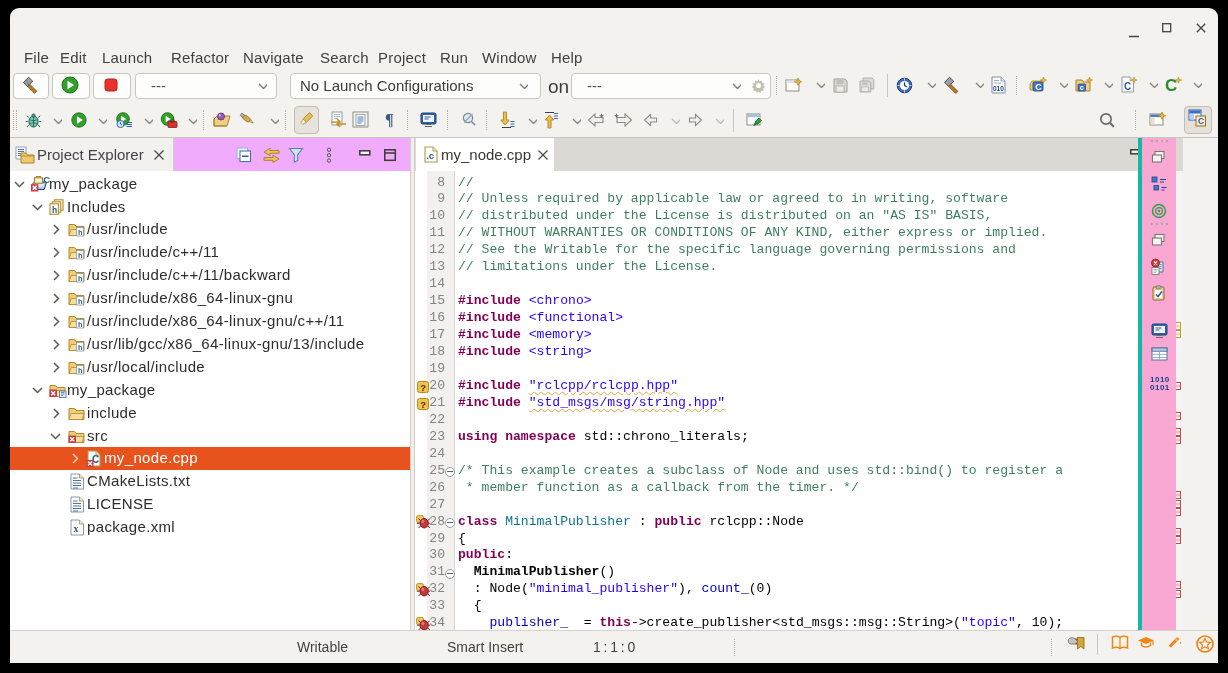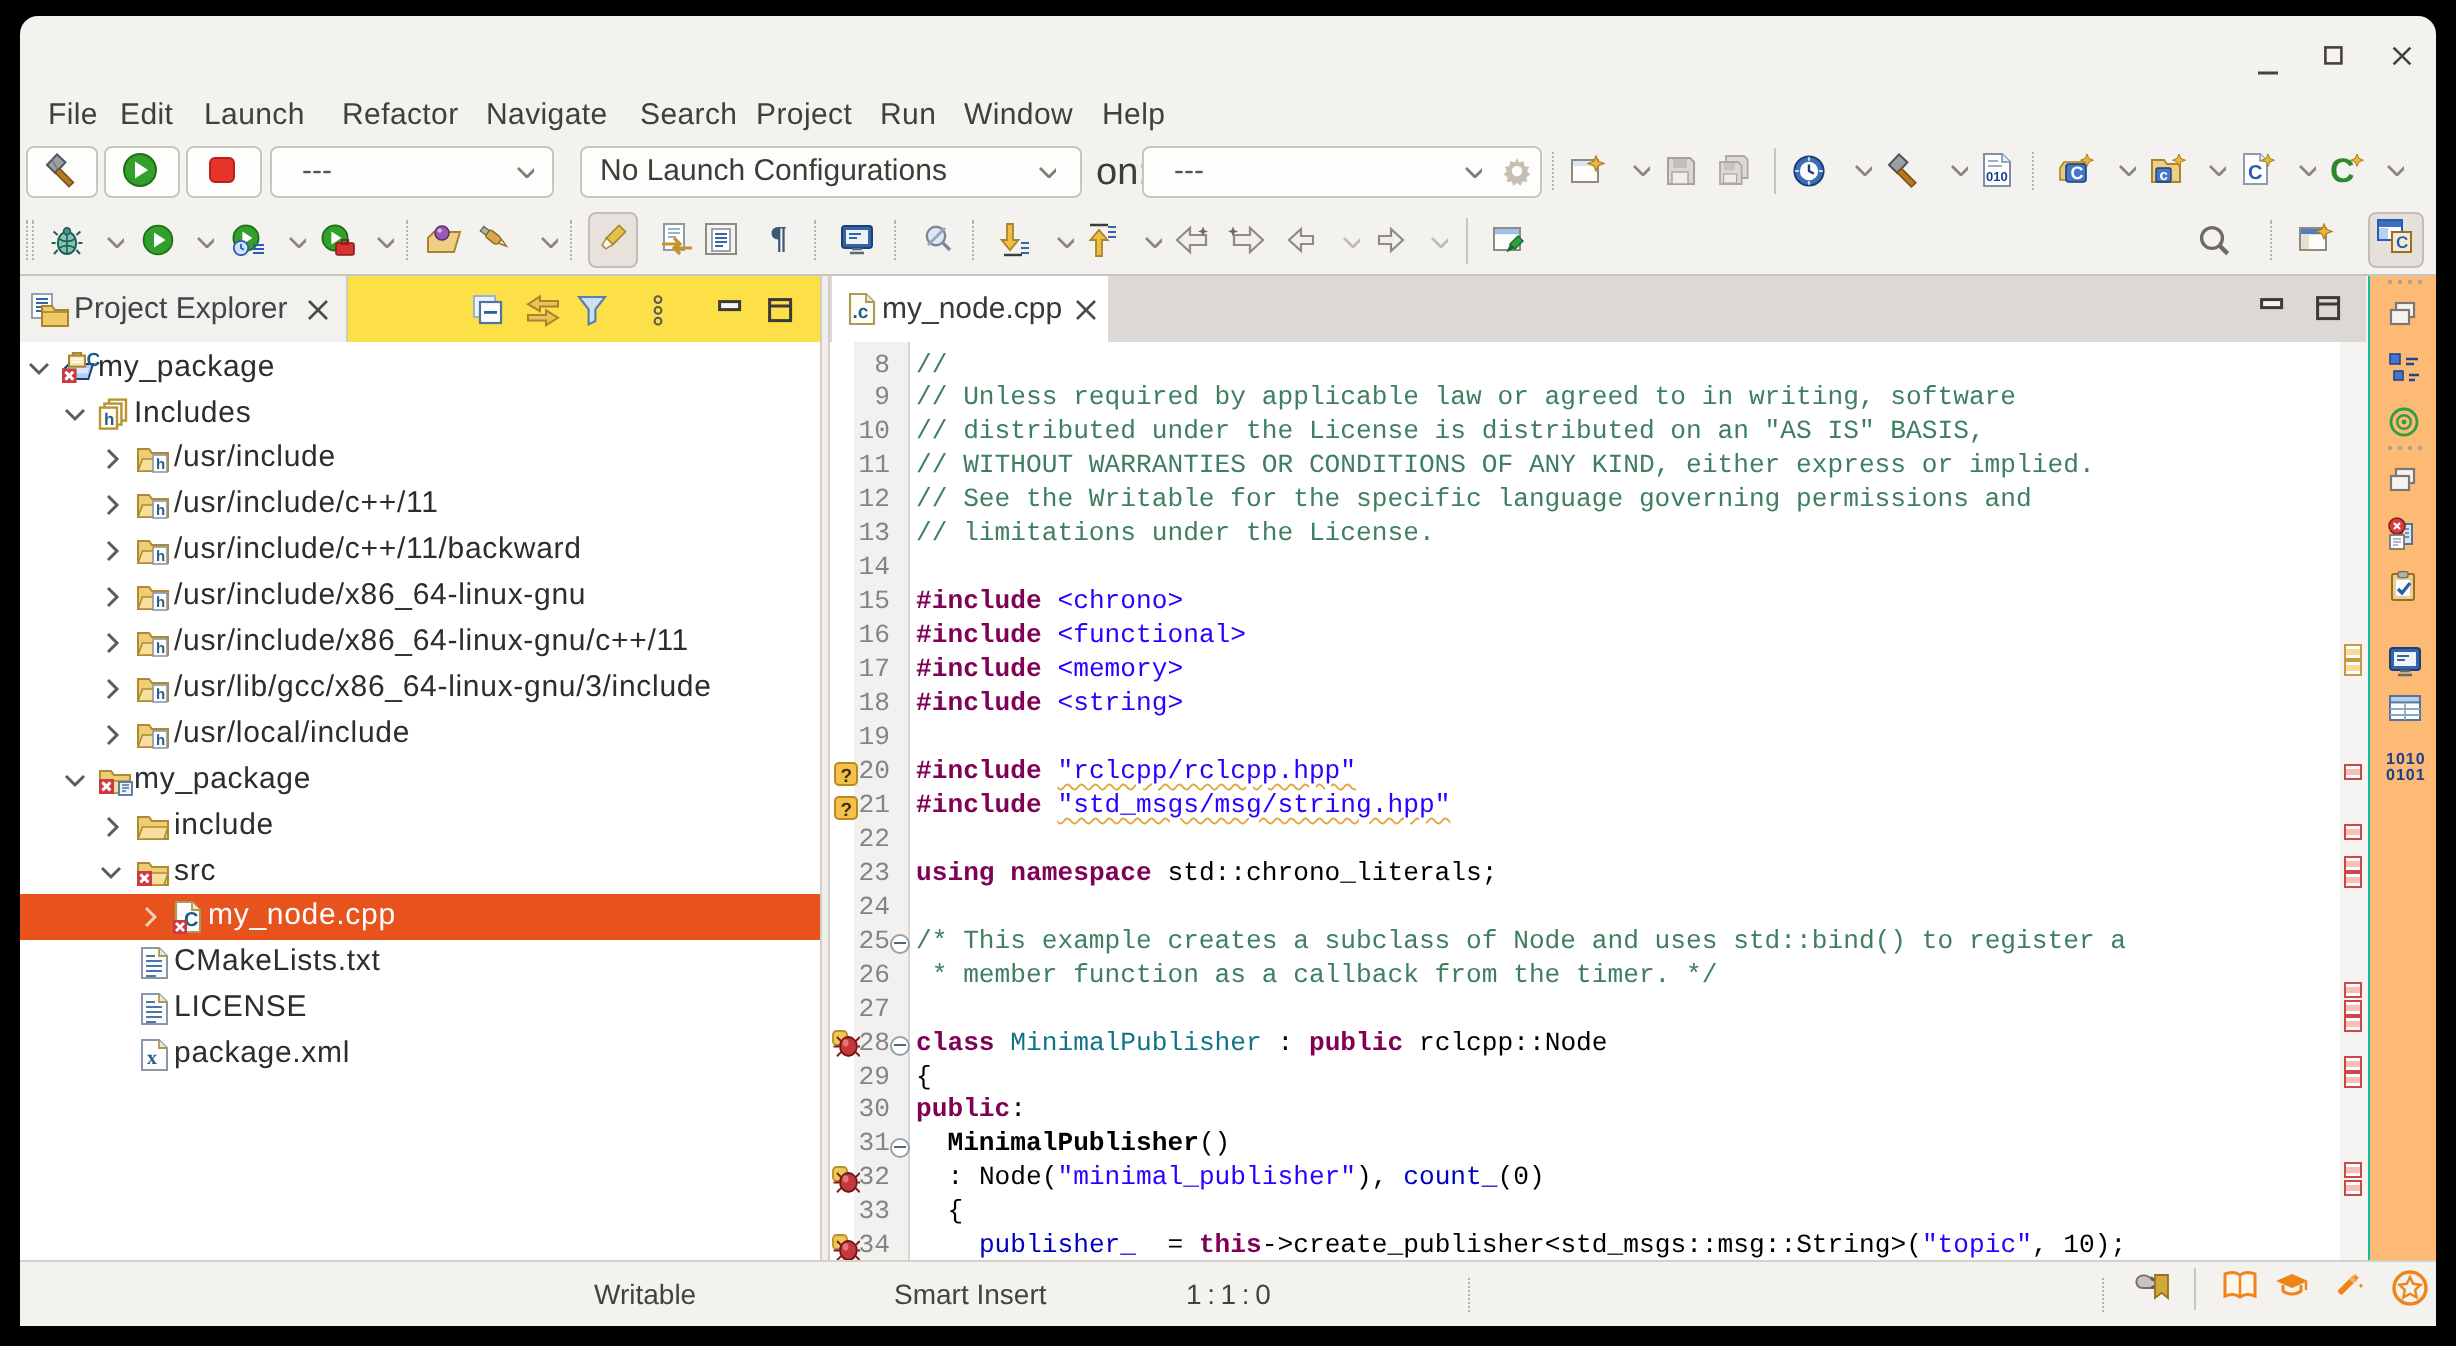--- a/index.html
+++ b/index.html
@@ -13,32 +13,32 @@
 
 #titlebar{position:absolute;left:0;top:0;width:1208px;height:36px;background:#f3f1ee;border-bottom:1px solid #d7d3cf;}
 #title{position:absolute;left:0;top:8px;width:1208px;text-align:center;font-size:14.7px;font-weight:bold;color:#403e3b;}
 
 .menu{position:absolute;top:41px;font-size:15px;color:#413f3c;letter-spacing:0.2px;}
 
 .tbtn{position:absolute;top:65px;height:24px;background:#fdfdfc;border:1px solid #c9c5c0;border-radius:4px;}
 .combo{position:absolute;top:65px;height:24px;background:#fdfdfc;border:1px solid #c9c5c0;border-radius:4px;font-size:15px;color:#3e3c39;}
 
 #mainborder{position:absolute;left:0;top:129px;width:1208px;height:0;border-top:1px solid #c8c4bf;}
-#ltabbar{position:absolute;left:0;top:130px;width:400px;height:33px;background:#fde047;}
+#ltabbar{position:absolute;left:0;top:130px;width:400px;height:33px;background:#f0abfc;}
 #ltab{position:absolute;left:0;top:0px;width:163px;height:33px;background:#f3f1ed;border-right:1px solid #cfcbc6;}
 #lpanel{position:absolute;left:0;top:163px;width:400px;height:459px;background:#fff;overflow:hidden;}
 #sash{position:absolute;left:400px;top:130px;width:5px;height:492px;background:#f0edea;border-left:1px solid #d2cec9;border-right:1px solid #d2cec9;box-sizing:border-box;}
 
 #etabbar{position:absolute;left:405px;top:130px;width:768px;height:33px;background:#dcd9d4;}
 #etab{position:absolute;left:1px;top:0;width:138px;height:33px;background:#fff;}
 #editor{position:absolute;left:405px;top:163px;width:755px;height:459px;background:#fff;overflow:hidden;}
 #numcol{position:absolute;left:12px;top:0;width:27px;height:459px;background:#f2f1ef;}
 #gutsep{position:absolute;left:39px;top:0;width:0;height:459px;border-left:1px solid #d8d6d3;}
 #ruler{position:absolute;left:1160px;top:163px;width:13px;height:459px;background:#f5f4f2;}
-#sidebar{position:absolute;left:1174px;top:130px;width:34px;height:492px;background:#fdba74;border-left:1px solid #14b8a6;}
+#sidebar{position:absolute;left:1128px;top:130px;width:34px;height:492px;background:#f9a8d4;border-left:4px solid #14b8a6;}
 
 pre{margin:0;font-family:"Liberation Mono",monospace;font-size:13.1px;line-height:16.96px;}
 #nums{position:absolute;left:0px;top:3.5px;width:30px;text-align:right;color:#848484;}
 #code{position:absolute;left:43px;top:3.5px;color:#000;}
 .k{color:#7f0055;font-weight:bold;}
 .c{color:#3f7f5f;}
 .s{color:#2a00ff;}
 .m{color:#0000c0;}
 .we{text-decoration-style:wavy;text-decoration-color:#d4302f;text-decoration-thickness:1px;text-underline-offset:1.5px;}
 .wy{text-decoration:underline;text-decoration-style:wavy;text-decoration-color:#e3a742;text-decoration-thickness:1px;text-underline-offset:2px;}
@@ -482,21 +482,21 @@
     <div class="trow" style="top:161.9px">
       <svg class="tarrow" style="left:43px;top:6px" width="7" height="11">
             <path d="M1 1l4.5 4.5L1 10" stroke="#5f5b56" fill="none" stroke-width="1.5"></path>
           </svg>
       <svg class="ticon" style="left:58px" width="17" height="16">
             <path d="M1 3.5h5.5L8 5.5h8v9H1z" fill="#f0cd74" stroke="#ae8a30" stroke-width="1"></path>
             <path d="M1 14.5l2.2-6H16l-2 6z" fill="#f6df9e" stroke="#ae8a30" stroke-width="0.8"></path>
             <rect x="8.5" y="6.5" width="7" height="8.5" fill="#fdfdfd" stroke="#8a97a8" stroke-width="0.8"></rect>
             <text x="10" y="13.5" font-family="Liberation Sans" font-size="7.5" font-weight="bold" fill="#2b5f8a">h</text>
           </svg>
-      <span class="lbl" style="left:77px">/usr/lib/gcc/x86_64-linux-gnu/3/include</span>
+      <span class="lbl" style="left:77px">/usr/lib/gcc/x86_64-linux-gnu/13/include</span>
     </div>
     <div class="trow" style="top:184.8px">
       <svg class="tarrow" style="left:43px;top:6px" width="7" height="11">
             <path d="M1 1l4.5 4.5L1 10" stroke="#5f5b56" fill="none" stroke-width="1.5"></path>
           </svg>
       <svg class="ticon" style="left:58px" width="17" height="16">
             <path d="M1 3.5h5.5L8 5.5h8v9H1z" fill="#f0cd74" stroke="#ae8a30" stroke-width="1"></path>
             <path d="M1 14.5l2.2-6H16l-2 6z" fill="#f6df9e" stroke="#ae8a30" stroke-width="0.8"></path>
             <rect x="8.5" y="6.5" width="7" height="8.5" fill="#fdfdfd" stroke="#8a97a8" stroke-width="0.8"></rect>
             <text x="10" y="13.5" font-family="Liberation Sans" font-size="7.5" font-weight="bold" fill="#2b5f8a">h</text>

